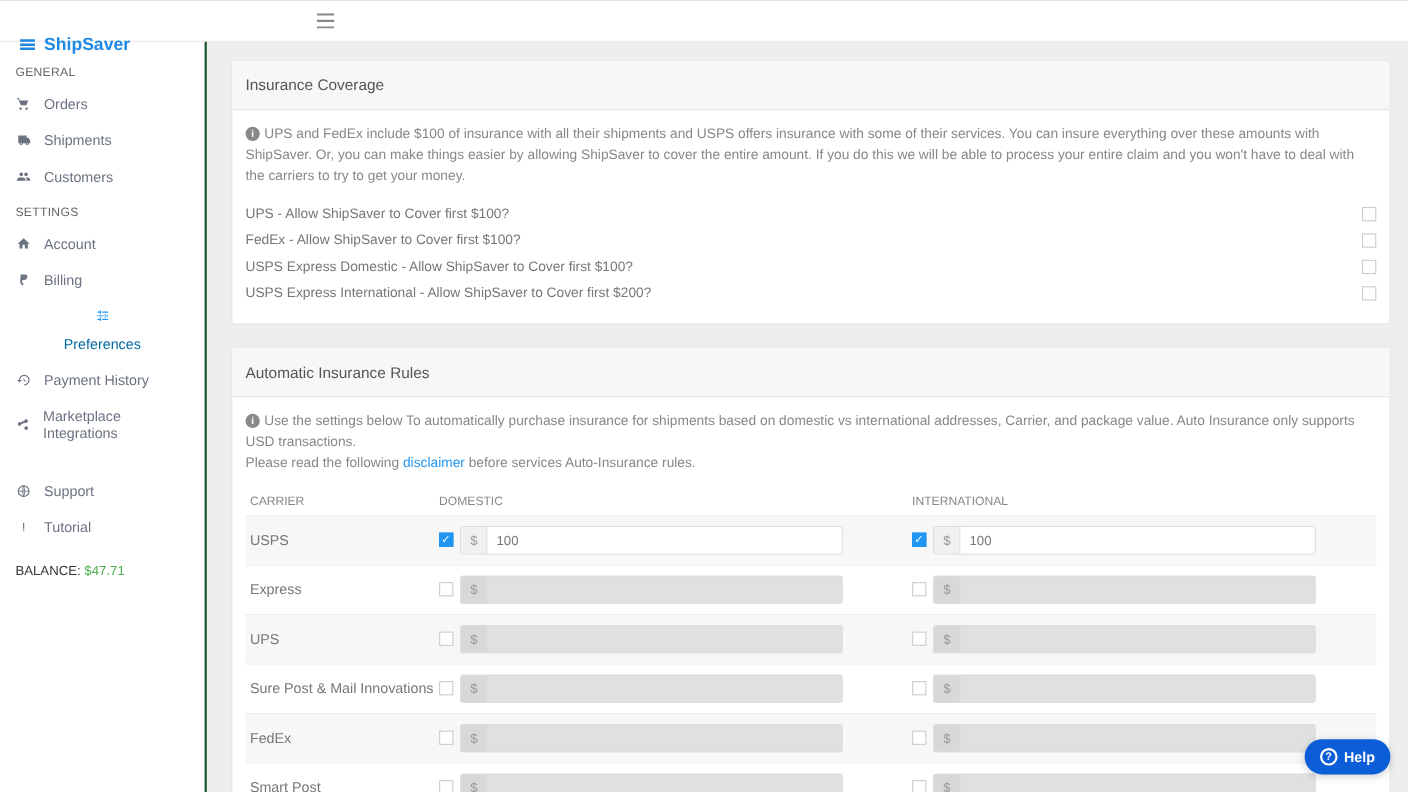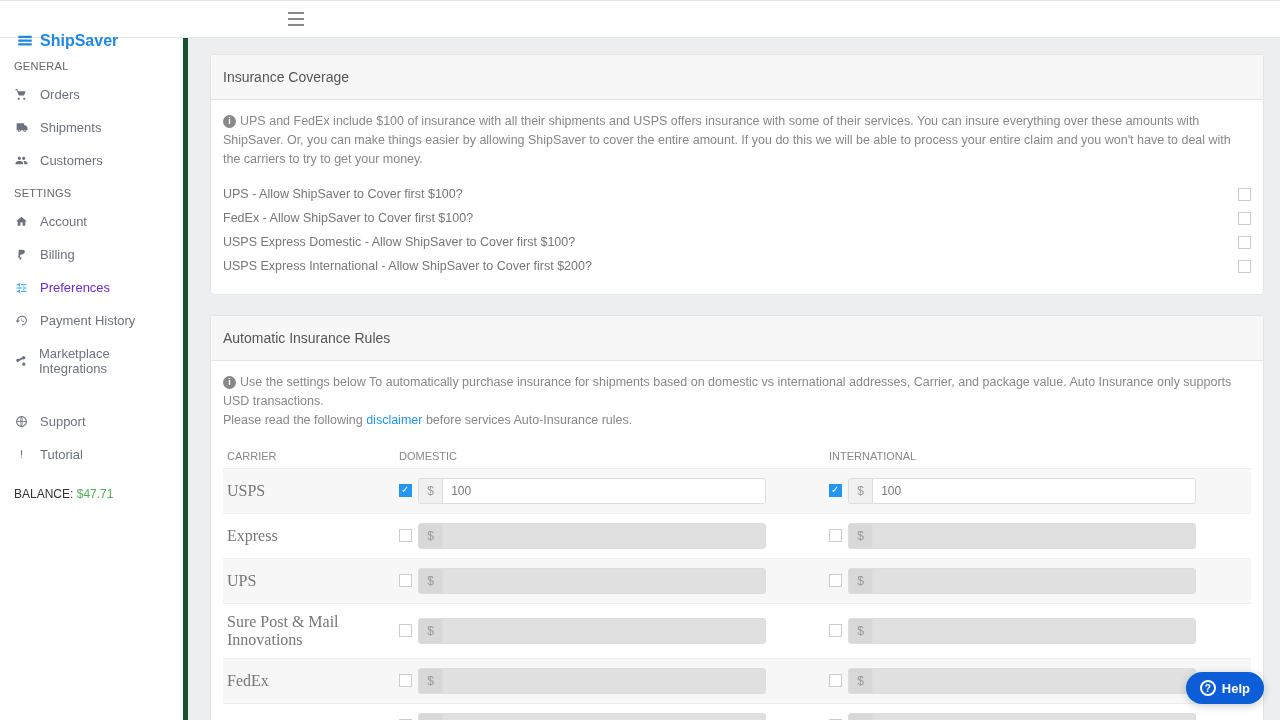--- a/index.html
+++ b/index.html
@@ -2,45 +2,45 @@
 <html><head>
 <meta charset="utf-8">
 <style>
 * { box-sizing: border-box; margin: 0; padding: 0; }
 body { font-family: -apple-system, BlinkMacSystemFont, "Segoe UI", Helvetica, Arial, sans-serif; font-size: 13px; color: #6f7782; background: #fff; }
 .topbar { height: 38px; border-bottom: 1px solid #e6e6e6; border-top: 1px solid #e6e6e6; display: flex; align-items: center; padding: 0 16px; }
 .logo { display: flex; align-items: center; gap: 6px; color: #1e88e5; font-weight: 600; font-size: 16px; margin-top: 44px; }
 .logo-icon { width: 18px; height: 18px; }
 .hamburger { margin-left: 170px; color: #888; cursor: pointer; }
 .layout { display: flex; height: calc(720px - 38px); }
-.sidebar { width: 188px; border-right: 5px solid #14532d; padding: 12px 0; overflow-y: auto; }
+.sidebar { width: 188px; border-right: 2px solid #14532d; padding: 12px 0; overflow-y: auto; }
 .sidebar-group-title { font-size: 11px; color: #666; padding: 10px 14px 6px; letter-spacing: 0.3px; }
 .sidebar-item { display: flex; align-items: center; gap: 12px; padding: 9px 14px; color: #6b7280; cursor: pointer; font-size: 13px; }
-.sidebar-item.active { color: #6d28d9; }
+.sidebar-item.active { color: #0369a1; flex-direction: column; }
 .sidebar-item .icon { width: 14px; display: flex; justify-content: center; color: #6b7280; }
 .sidebar-item.active .icon { color: #2196f3; }
 .balance { padding: 16px 14px; font-size: 12px; color: #333; }
 .balance-amount { color: #4caf50; font-weight: 500; }
 .main { flex: 1; background: #eceef0; padding: 16px 16px 0 22px; overflow-y: auto; }
 .card { background: #fff; border: 1px solid #e4e4e4; border-radius: 4px; margin-bottom: 20px; }
 .card-header { background: #f7f7f7; border-bottom: 1px solid #e4e4e4; padding: 14px 12px; font-size: 14px; color: #555; }
 .card-body { padding: 12px 12px 16px; }
 .info-text { font-size: 12.5px; color: #888; margin-bottom: 14px; line-height: 1.5; }
 .info-icon { display: inline-block; width: 13px; height: 13px; border-radius: 50%; background: #888; color: #fff; font-size: 9px; text-align: center; line-height: 13px; font-weight: bold; margin-right: 4px; vertical-align: middle; }
 .coverage-row { display: flex; justify-content: space-between; align-items: center; padding: 5px 0; font-size: 12.5px; color: #777; }
 .coverage-row .cb { width: 13px; height: 13px; border: 1px solid #ccc; background: #fff; cursor: pointer; }
 .disclaimer-link { color: #2196f3; cursor: pointer; }
 .rules-table { width: 100%; }
 .rules-header { display: flex; padding: 6px 4px; text-transform: uppercase; font-size: 11px; color: #888; }
 .col-carrier { width: 172px; }
 .col-domestic { width: 430px; }
 .col-intl { flex: 1; }
 .rules-row { display: flex; align-items: center; border-top: 1px solid #eee; padding: 9px 4px; }
 .rules-row.striped { background: #f7f7f7; }
-.rules-row .carrier-name { width: 172px; font-size: 16px; color: #777; font-family: Liberation Serif, serif; }
+.rules-row .carrier-name { width: 172px; font-size: 13px; color: #777; }
 .input-group { display: flex; align-items: center; gap: 6px; }
 .input-group .cb { width: 13px; height: 13px; border: 1px solid #ccc; background: #fff; cursor: pointer; flex-shrink: 0; }
 .input-group .cb.checked { background: #2196f3; border-color: #2196f3; position: relative; }
 .input-group .cb.checked::after { content: '✓'; color: #fff; font-size: 10px; position: absolute; top: -1px; left: 1px; }
 .input-group .field { display: flex; border: 1px solid #ddd; border-radius: 3px; overflow: hidden; height: 26px; width: 350px; }
 .input-group .field .prefix { background: #f0f0f0; color: #999; width: 26px; display: flex; align-items: center; justify-content: center; font-size: 12px; border-right: 1px solid #ddd; }
 .input-group .field input { border: none; outline: none; padding: 0 8px; font-size: 12px; width: 100%; background: #fff; color: #777; }
 .input-group .field.disabled { background: #e0e0e0; }
 .input-group .field.disabled .prefix { background: #d8d8d8; }
 .input-group .field.disabled input { background: #e0e0e0; }

